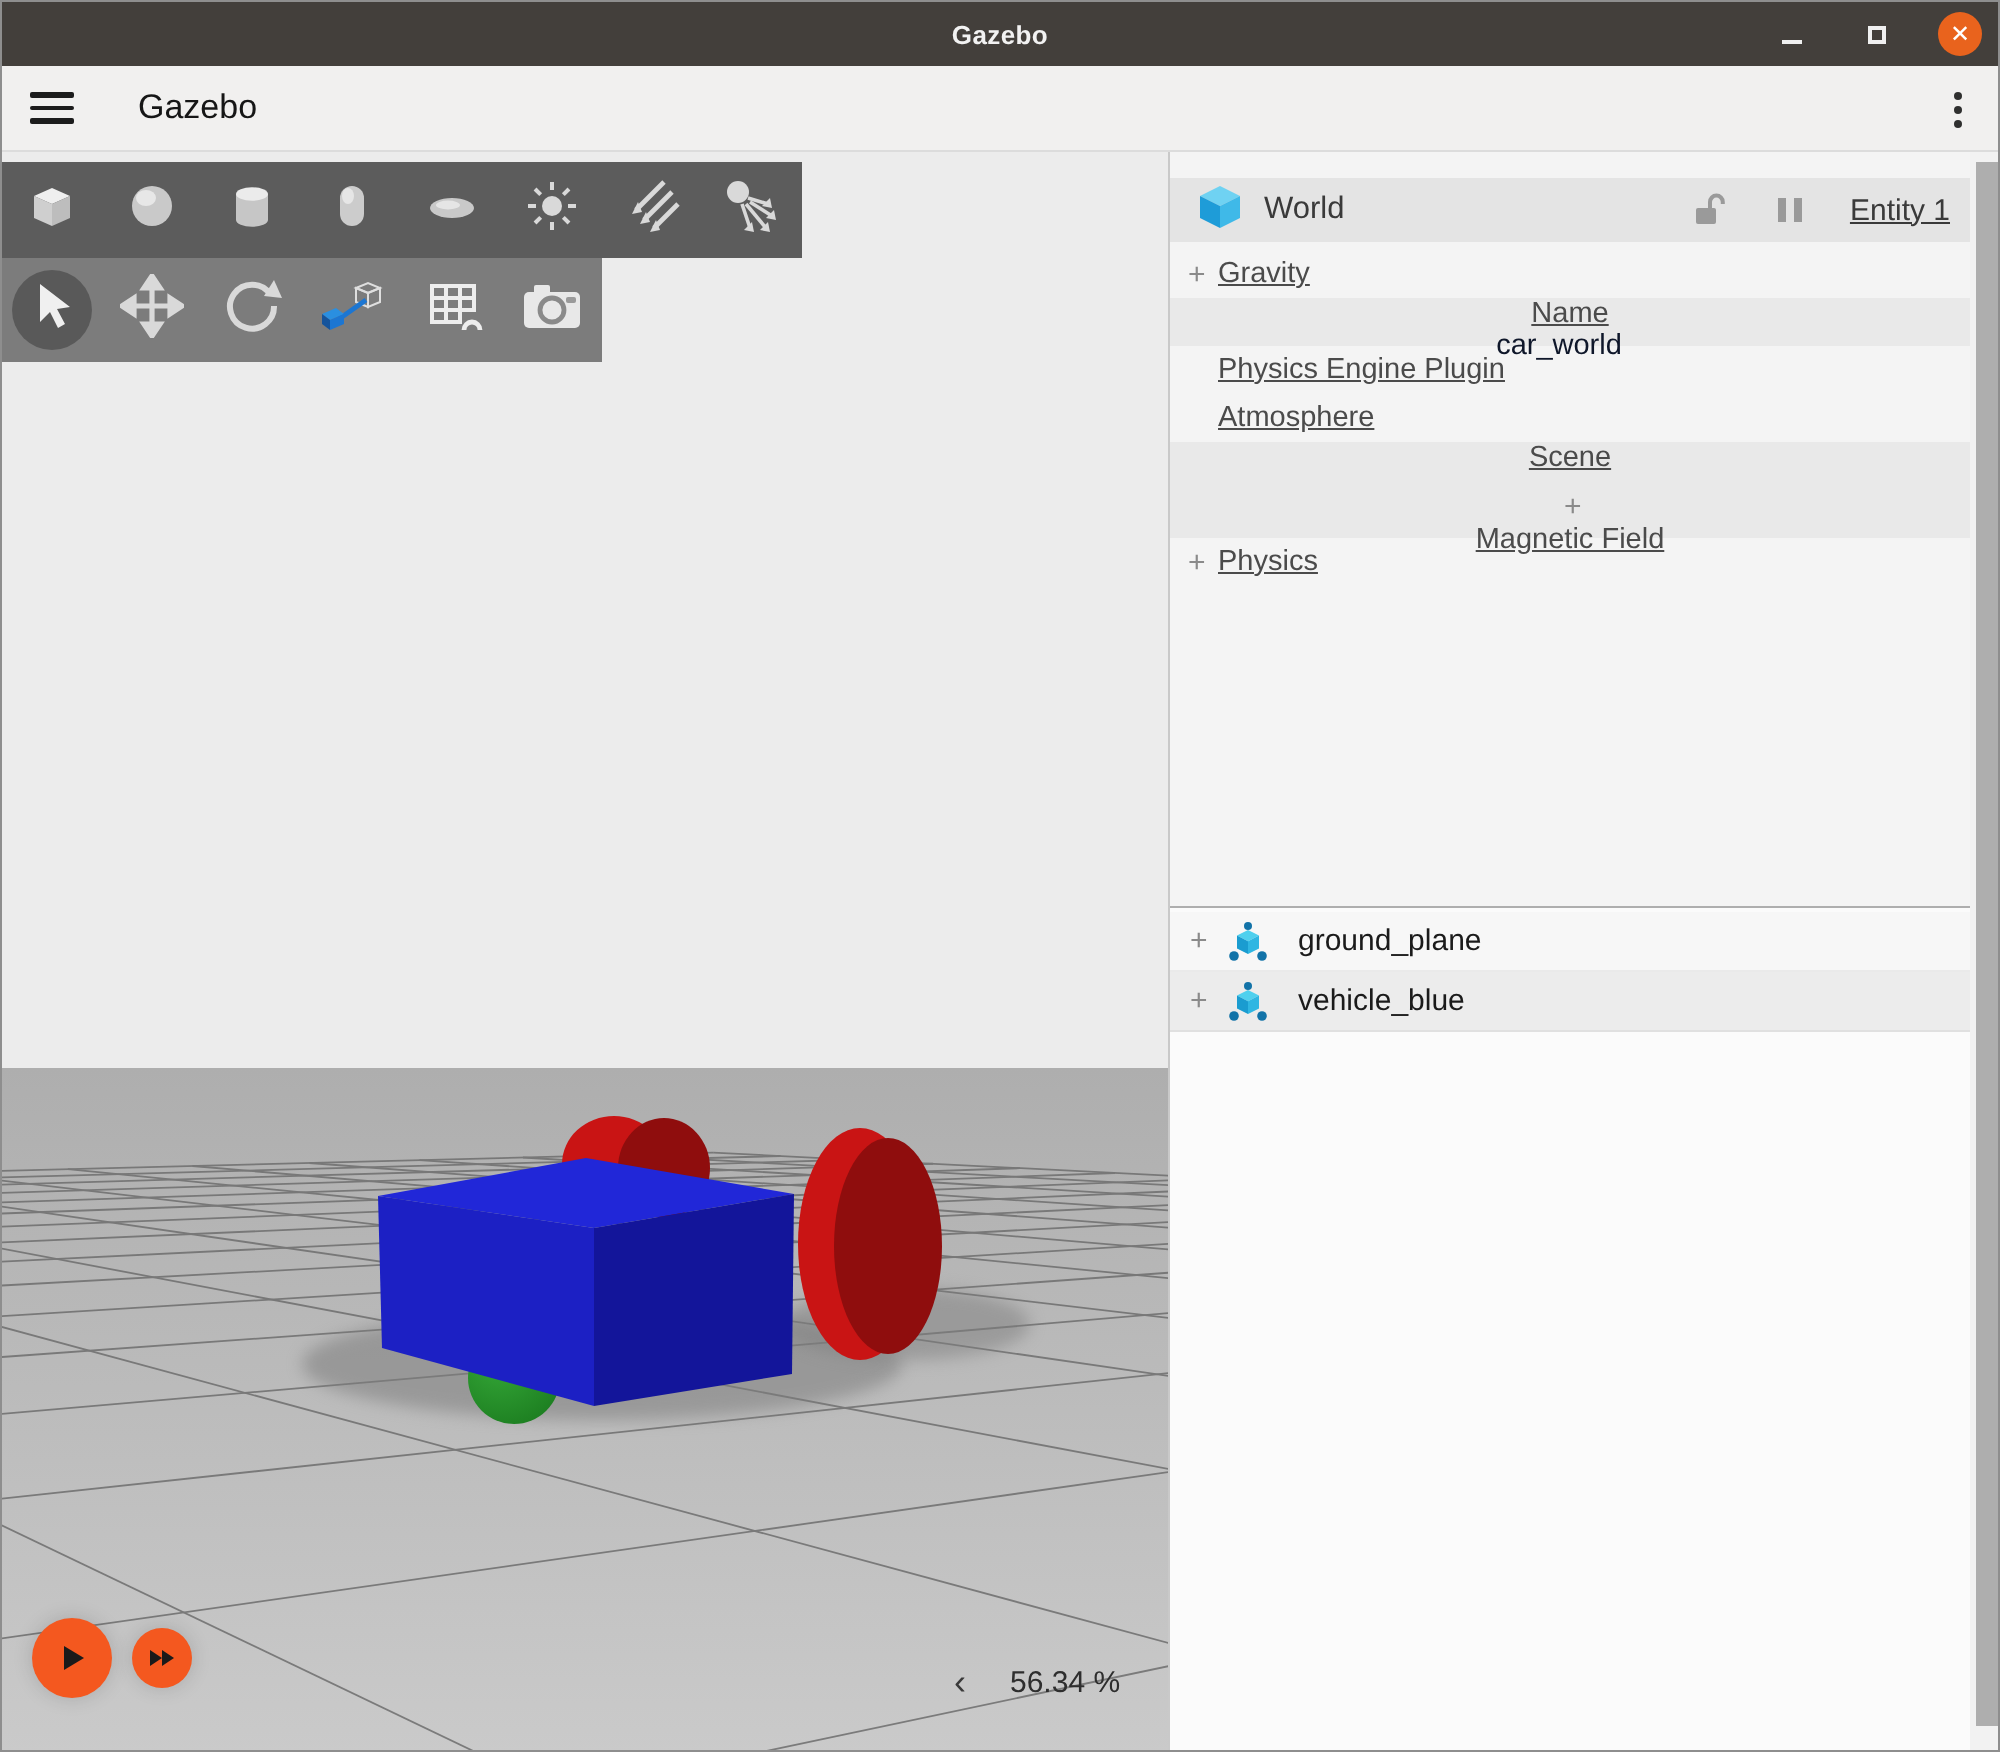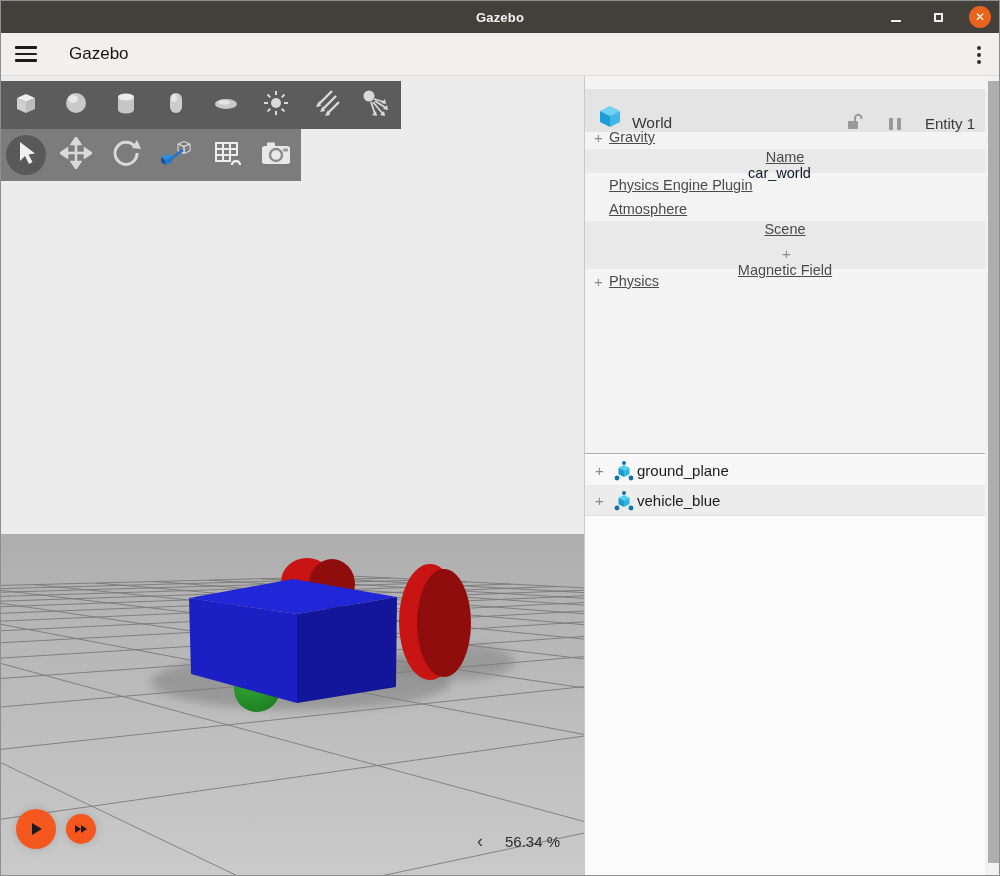--- a/index.html
+++ b/index.html
@@ -48,42 +48,42 @@
               display:flex; align-items:center; justify-content:center; box-shadow:0 0 10px rgba(0,0,0,.15); }
   .step-btn { width:30px; height:30px; }
 
   .rtf { position:absolute; left:476px; top:756px; display:flex; align-items:center; gap:22px;
          color:#2e2e2e; font-size:15px; }
   .rtf .chev { font-size:18px; color:#3a3a3a; cursor:pointer; line-height:1; }
 
   
   .panel { position:absolute; left:583px; top:0; width:401px; height:801px; background:#f4f4f4;
            border-left:1px solid #c9c9c9; }
-  .inspector-header { position:absolute; left:0; top:13px; width:100%; height:43px; background:#e4e4e4;
-                      display:flex; align-items:flex-end; }
+  .inspector-header { position:absolute; left:0; top:13px; width:100%; height:32px; background:#e4e4e4;
+                      display:flex; align-items:center; }
   .inspector-header .cube { margin-left:13px; }
   .inspector-header .title { margin-left:10px; font-size:15.5px; color:#3a3a3a; flex:1; }
   .hdr-icon { margin-right:22px; cursor:pointer; display:flex; align-items:center; }
-  .entity-count { margin-right:10px; font-size:15px; color:#3a3a3a; }
+  .entity-count { margin-right:10px; font-size:15px; color:#3a3a3a;text-decoration:underline; }
 
   .prop-rows { position:absolute; left:0; top:49px; width:100%; }
   .prop-row { height:24px; display:flex; align-items:center; font-size:14.5px; color:#4b4b4b; }
   .prop-row.alt { background:#e9e9e9;flex-direction:column; }
   .prop-row .exp { width:15px; margin-left:9px; color:#8a8a8a; font-size:15px; }
   .prop-row .plabel { flex:1;text-decoration:underline; }
   .prop-row .pvalue { margin-right:11px; color:#0f172a; }
 
   .tree { position:absolute; left:0; top:377px; right:0; bottom:0; background:#fbfbfb;
           border-top:1px solid #aeaeae; padding-top:2px; }
   .tree-row { height:30px; display:flex; align-items:center; font-size:15px; color:#1b1b1b;
               border-bottom:1px solid rgba(0,0,0,.05); cursor:default; background:#f7f7f7; }
   .tree-row.alt { background:#ececec; }
   .tree-row .exp { width:16px; margin-left:10px; color:#8a8a8a; font-size:15px; }
   .tree-row .ticon { width:26px; display:flex; align-items:center; justify-content:center; }
-  .tree-row .tlabel { margin-left:0; }
+  .tree-row .tlabel { margin-left:12px; }
 
   
   .scrollbar { position:absolute; left:984px; top:0; width:16px; height:801px; background:#f2f2f2; }
   .scroll-thumb { position:absolute; left:3px; top:5px; width:13px; height:782px; background:#aeaeae; }
 </style>
 </head>
 <body>
 
 <div class="window">
 

